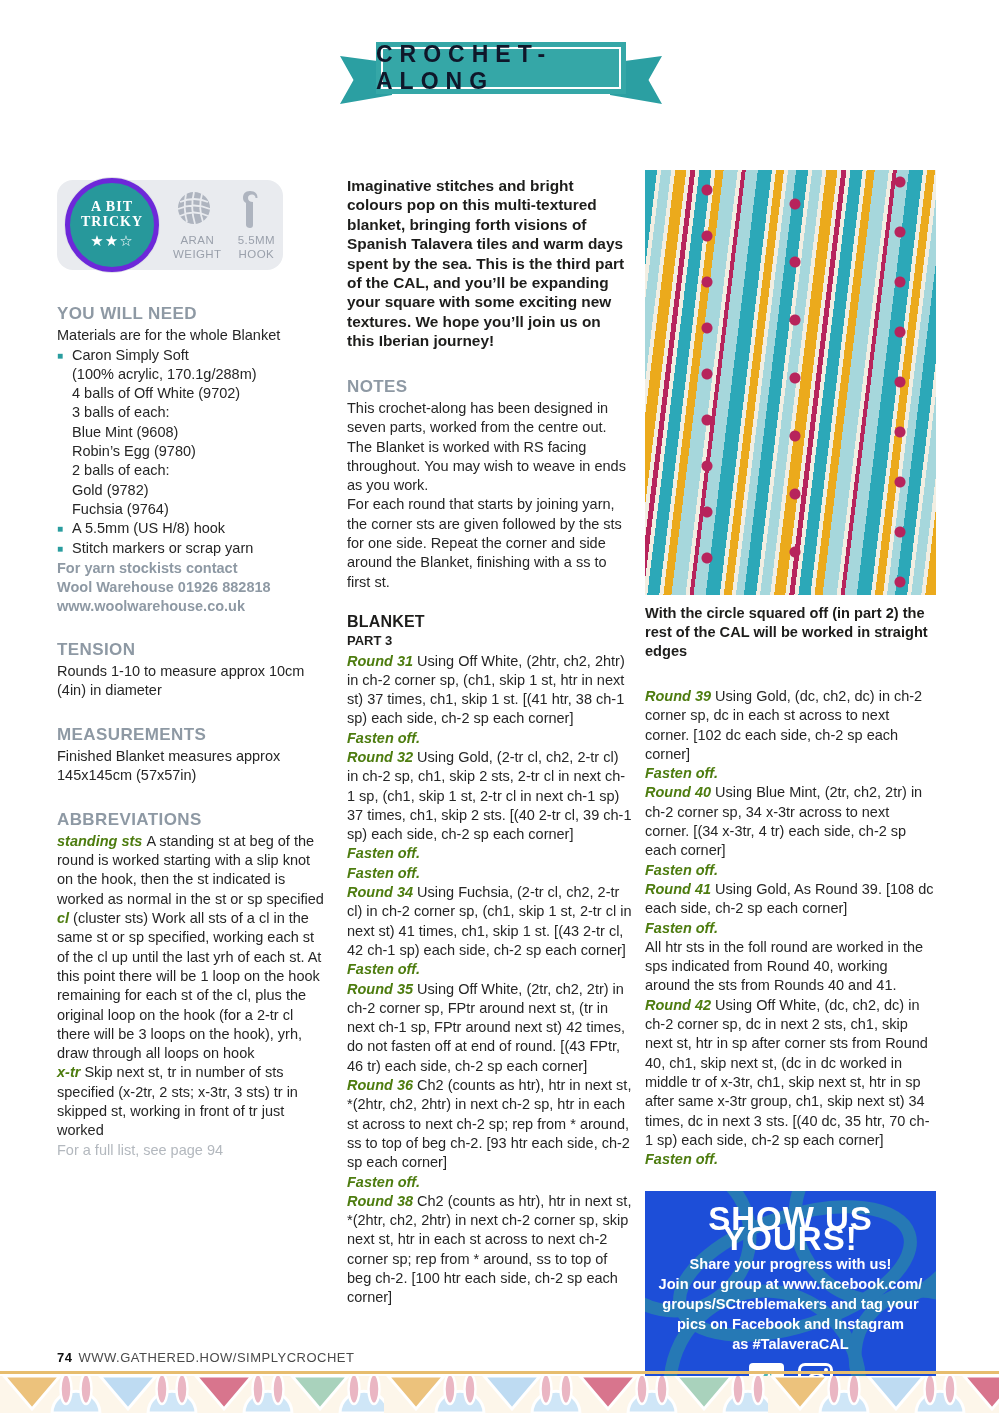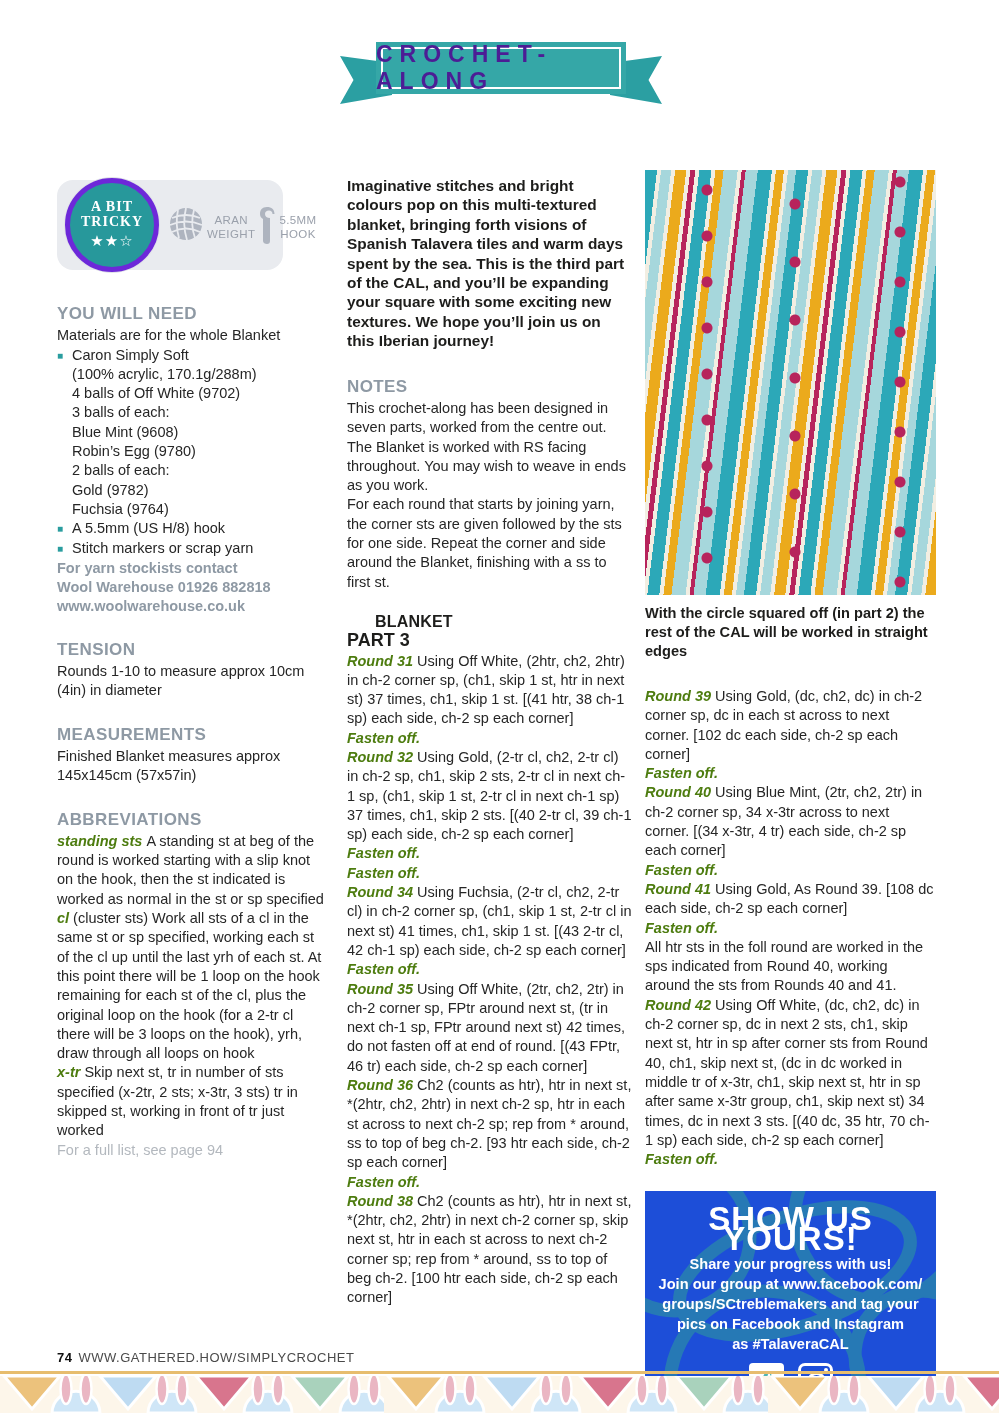--- a/index.html
+++ b/index.html
@@ -8,52 +8,52 @@
   .page { position:relative; width:999px; height:1413px; background:#ffffff; overflow:hidden; }
 
   
   .ribbon-wrap { position:absolute; left:340px; top:38px; width:322px; height:70px; }
   .ribbon-tail { position:absolute; top:16px; width:52px; height:50px; background:#2b9fa2; }
   .ribbon-tail.left  { left:0;  clip-path:polygon(0 4%, 100% 18%, 100% 82%, 0 100%, 26% 52%); }
   .ribbon-tail.right { right:0; clip-path:polygon(100% 4%, 0 18%, 0 82%, 100% 100%, 74% 52%); }
   .ribbon-band { position:absolute; left:36px; right:36px; top:4px; height:52px; background:#35a7a7;
                  display:flex; align-items:center; justify-content:center; }
   .ribbon-band::before { content:""; position:absolute; inset:5px; border:2px solid #ffffff; }
-  .ribbon-title { color:#4c1d95; font-size:23px; font-weight:700; letter-spacing:7px; position:relative; }
+  .ribbon-title { color:#0f172a; font-size:23px; font-weight:700; letter-spacing:7px; position:relative; }
 
   
   .col-left { position:absolute; left:57px; top:180px; width:273px; font-size:14.5px; line-height:19.3px; }
 
   .plaque { position:relative; width:226px; height:90px; background:#e9ebef; border-radius:16px;
             display:flex; align-items:center; }
   .diff-circle { position:absolute; left:8px; top:-2px; width:94px; height:94px; background:#27989b;
                  border-radius:50%; border:5px solid #6d28d9; box-shadow:0 0 0 1px #e0e2e7;
                  display:flex; flex-direction:column; align-items:center; justify-content:center; color:#fff; }
   .diff-circle .dl { font-family:"Liberation Serif", serif; font-weight:700; font-size:14px; letter-spacing:1px; line-height:15px; }
   .diff-circle .stars { font-size:15px; letter-spacing:1px; margin-top:2px; }
   .plaque-icons { position:absolute; left:108px; right:0; top:0; bottom:0; display:flex; justify-content:space-around; align-items:center; }
-  .pic { display:flex; flex-direction:row; align-items:center; }
+  .pic { display:flex; flex-direction:column; }
   .pic .lbl { font-size:11.5px; line-height:13.5px; color:#9aa0ab; letter-spacing:.4px; text-align:center; margin-top:5px; }
 
   .sec-h { font-size:17px; font-weight:700; color:#8e99a4; letter-spacing:.4px; margin-bottom:3px; }
   .h-ywn { margin-top:34px; }
   .yline .blt { display:inline-block; width:15px; color:#2a9d9f; font-size:10px; vertical-align:1px; }
   .stockists { margin-top:1px; font-weight:700; color:#8e99a4; }
   .h-tension { margin-top:23px; }
   .h-meas { margin-top:24px; }
   .h-abbr { margin-top:24px; }
   .abbr-note { color:#b3b8be; }
 
   
   .col-mid { position:absolute; left:347px; top:176px; width:285px; font-size:14.5px; line-height:19.3px; }
   .intro { font-size:15.4px; line-height:19.4px; font-weight:700; color:#1d1d1b; }
   .h-notes { margin-top:26px; }
   .notes p { margin:0; }
-  .pat-h1 { margin-top:20px; font-size:16px; font-weight:800; color:#1d1d1b; letter-spacing:.2px;margin-left:28px; }
-  .pat-h2 { font-size:18px; font-weight:800; color:#1d1d1b; margin-bottom:1px; }
+  .pat-h1 { margin-top:20px; font-size:16px; font-weight:800; color:#1d1d1b; letter-spacing:.2px; }
+  .pat-h2 { font-size:13px; font-weight:800; color:#1d1d1b; margin-bottom:1px; }
   .pline { margin:0; }
   .pline strong { color:#4d7c0f;font-style:italic; }
   .pline strong:empty { display:none; }
   .pline strong:not(:empty) { margin-right:4px; }
 
   
   .col-right { position:absolute; left:645px; top:170px; width:291px; font-size:14.5px; line-height:19.3px; }
   .photo { width:291px; height:425px; background-color:#f2eee2;
     background-image:
       radial-gradient(circle 6px at 62px 20px,  #b7245c 5px, transparent 6px),

